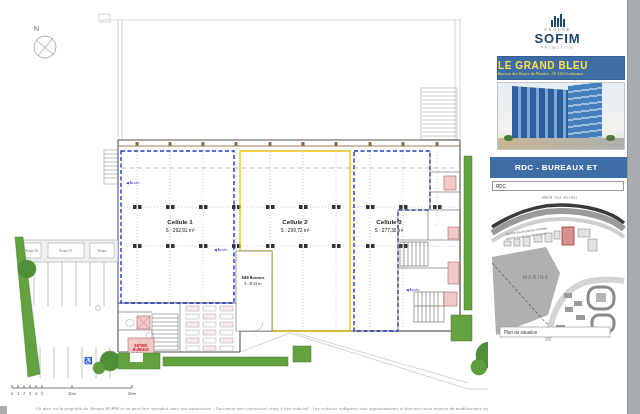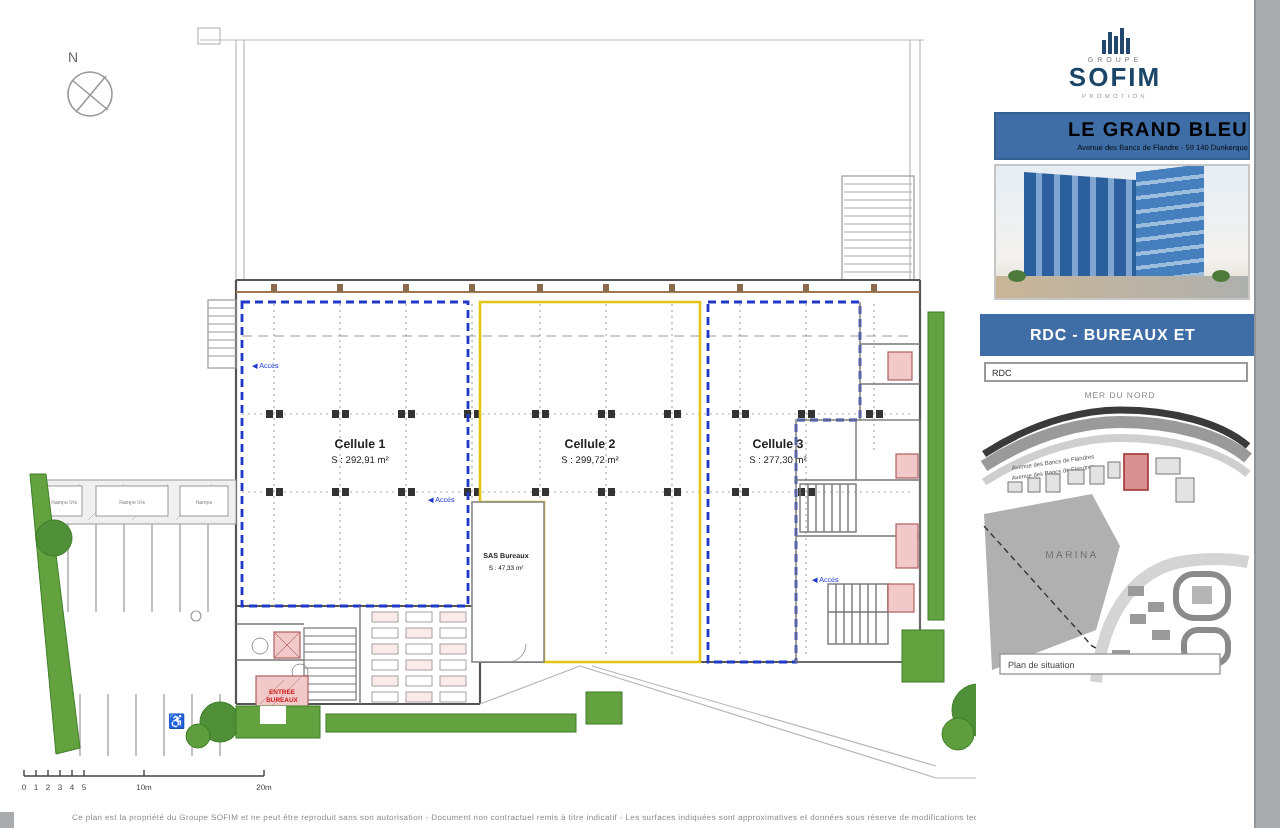--- a/index.html
+++ b/index.html
@@ -8,21 +8,21 @@
   .plan-svg{position:absolute;left:0;top:0;z-index:1;}
   
   .panel{position:absolute;left:488px;top:0;width:139px;height:414px;z-index:2;background:#fff;}
   .logo{position:absolute;left:0;top:14px;width:139px;text-align:center;color:#1c4668;}
   .logo .bars{height:13px;display:flex;align-items:flex-end;justify-content:center;gap:1px;}
   .logo .bar{display:inline-block;width:2px;background:#23486e;}
   .logo .group{font-size:3.5px;letter-spacing:2px;color:#777;margin-top:1px;}
   .logo .sofim{font-size:13px;font-weight:bold;letter-spacing:1px;color:#1c4668;line-height:13px;}
   .logo .tagline{font-size:3px;letter-spacing:1.6px;color:#999;margin-top:1px;}
   .banner{position:absolute;left:9px;top:56px;width:128px;height:24px;background:#3f6da6;
-          color:#000000;text-align:right;border:1px solid #35608f;box-sizing:border-box;}
+          color:#fde047;text-align:left;border:1px solid #35608f;box-sizing:border-box;}
   .banner .title{font-size:10px;font-weight:bold;letter-spacing:.6px;margin-top:3px;}
   .banner .subtitle{font-size:3.8px;opacity:.92;margin-top:1px;}
   .photo{position:absolute;left:9px;top:82px;width:128px;height:68px;border:1px solid #c6c6c6;
          box-sizing:border-box;overflow:hidden;background:linear-gradient(180deg,#e6edf3 0%,#f3f2ef 70%,#ded8cb 100%);}
   .bldg-front{position:absolute;left:14px;top:5px;width:56px;height:58px;
       background:repeating-linear-gradient(90deg,#2c5f9e 0 6px,#7fa6d2 6px 9px);
       transform:skewY(4deg);}
   .bldg-side{position:absolute;left:70px;top:1px;width:34px;height:62px;
       background:repeating-linear-gradient(180deg,#467fbd 0 5px,#9cbede 5px 7px);
       transform:skewY(-7deg);}

